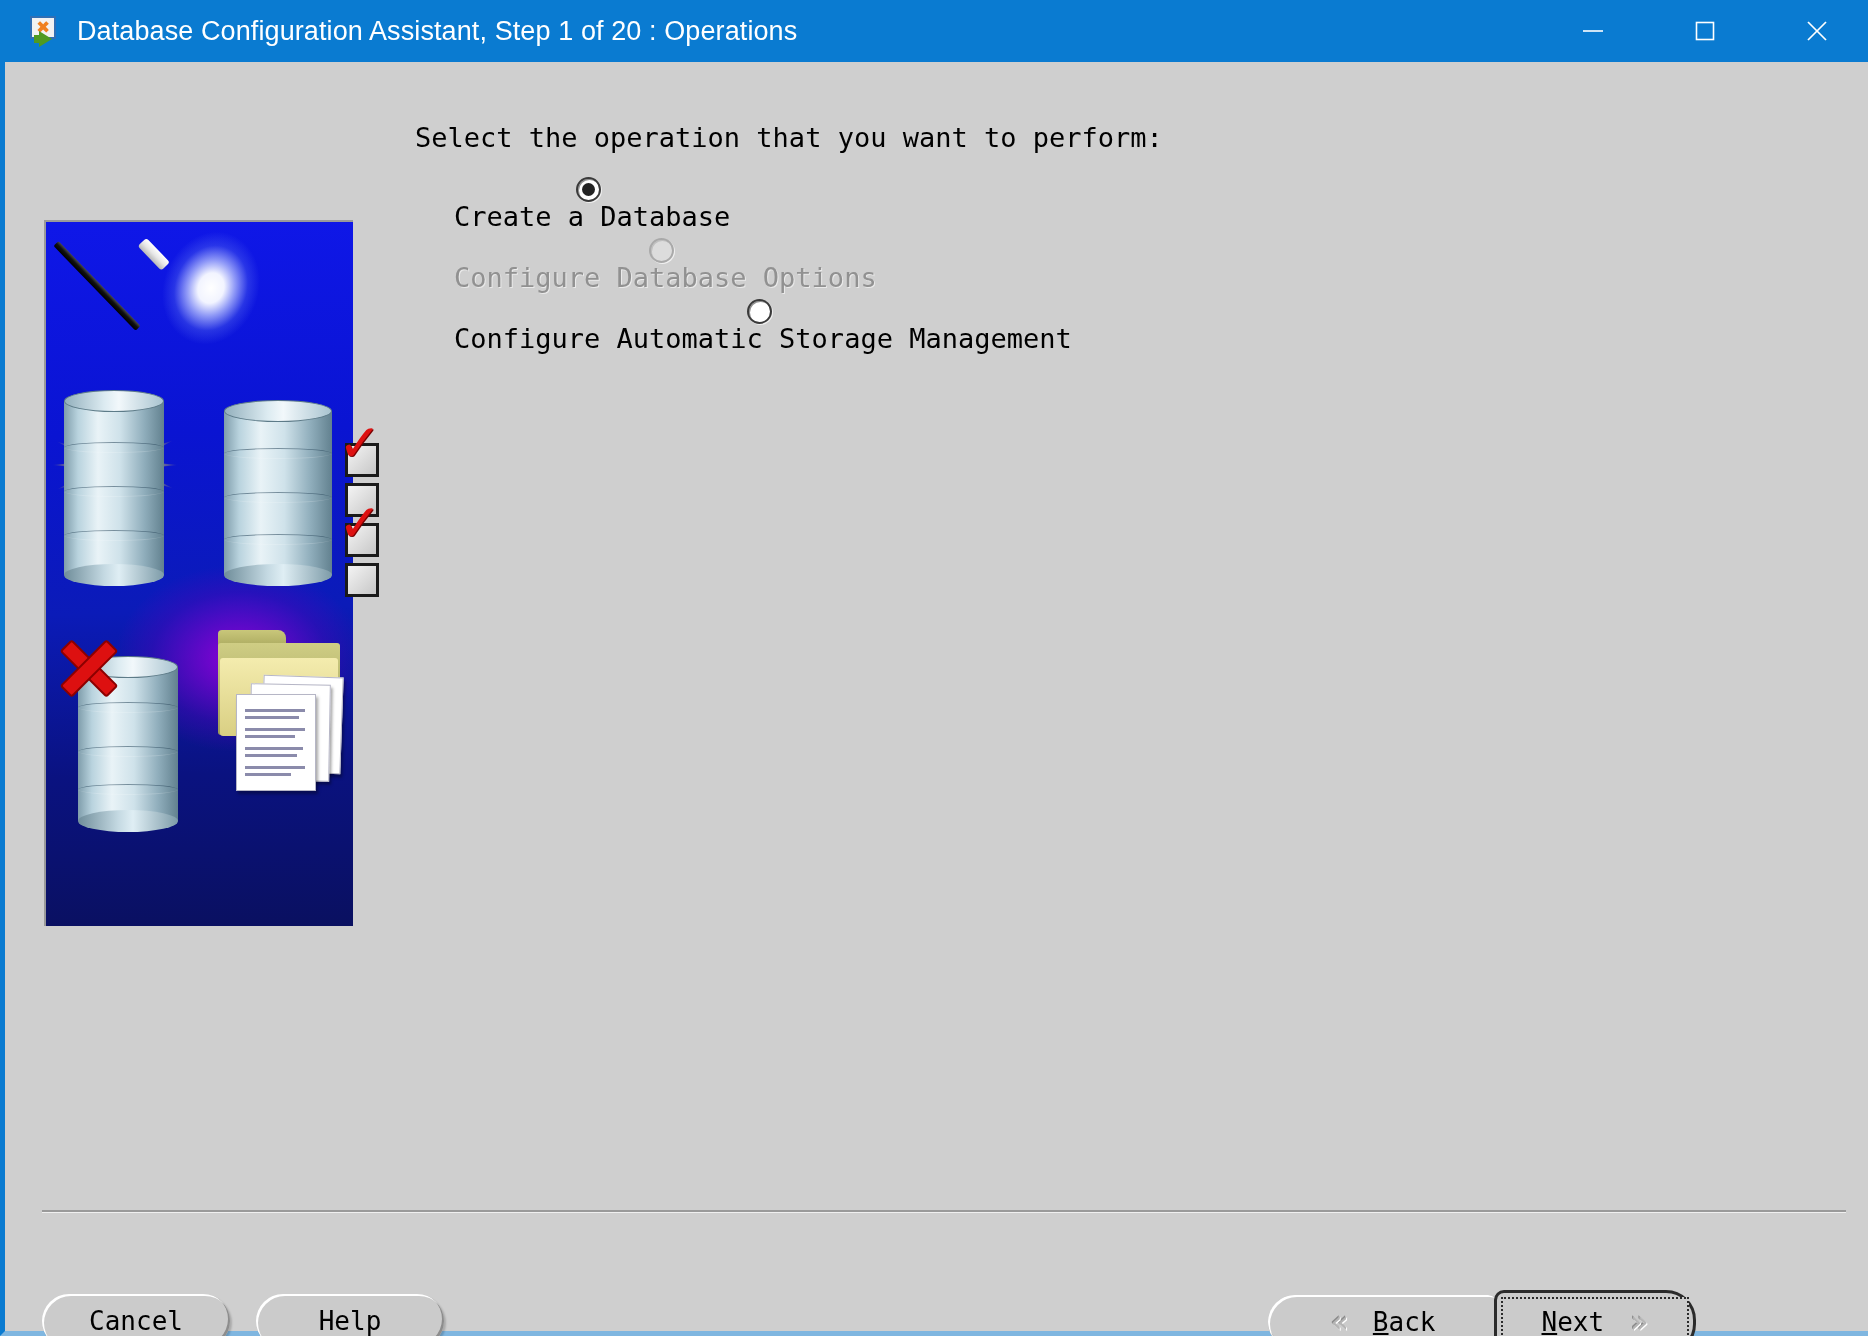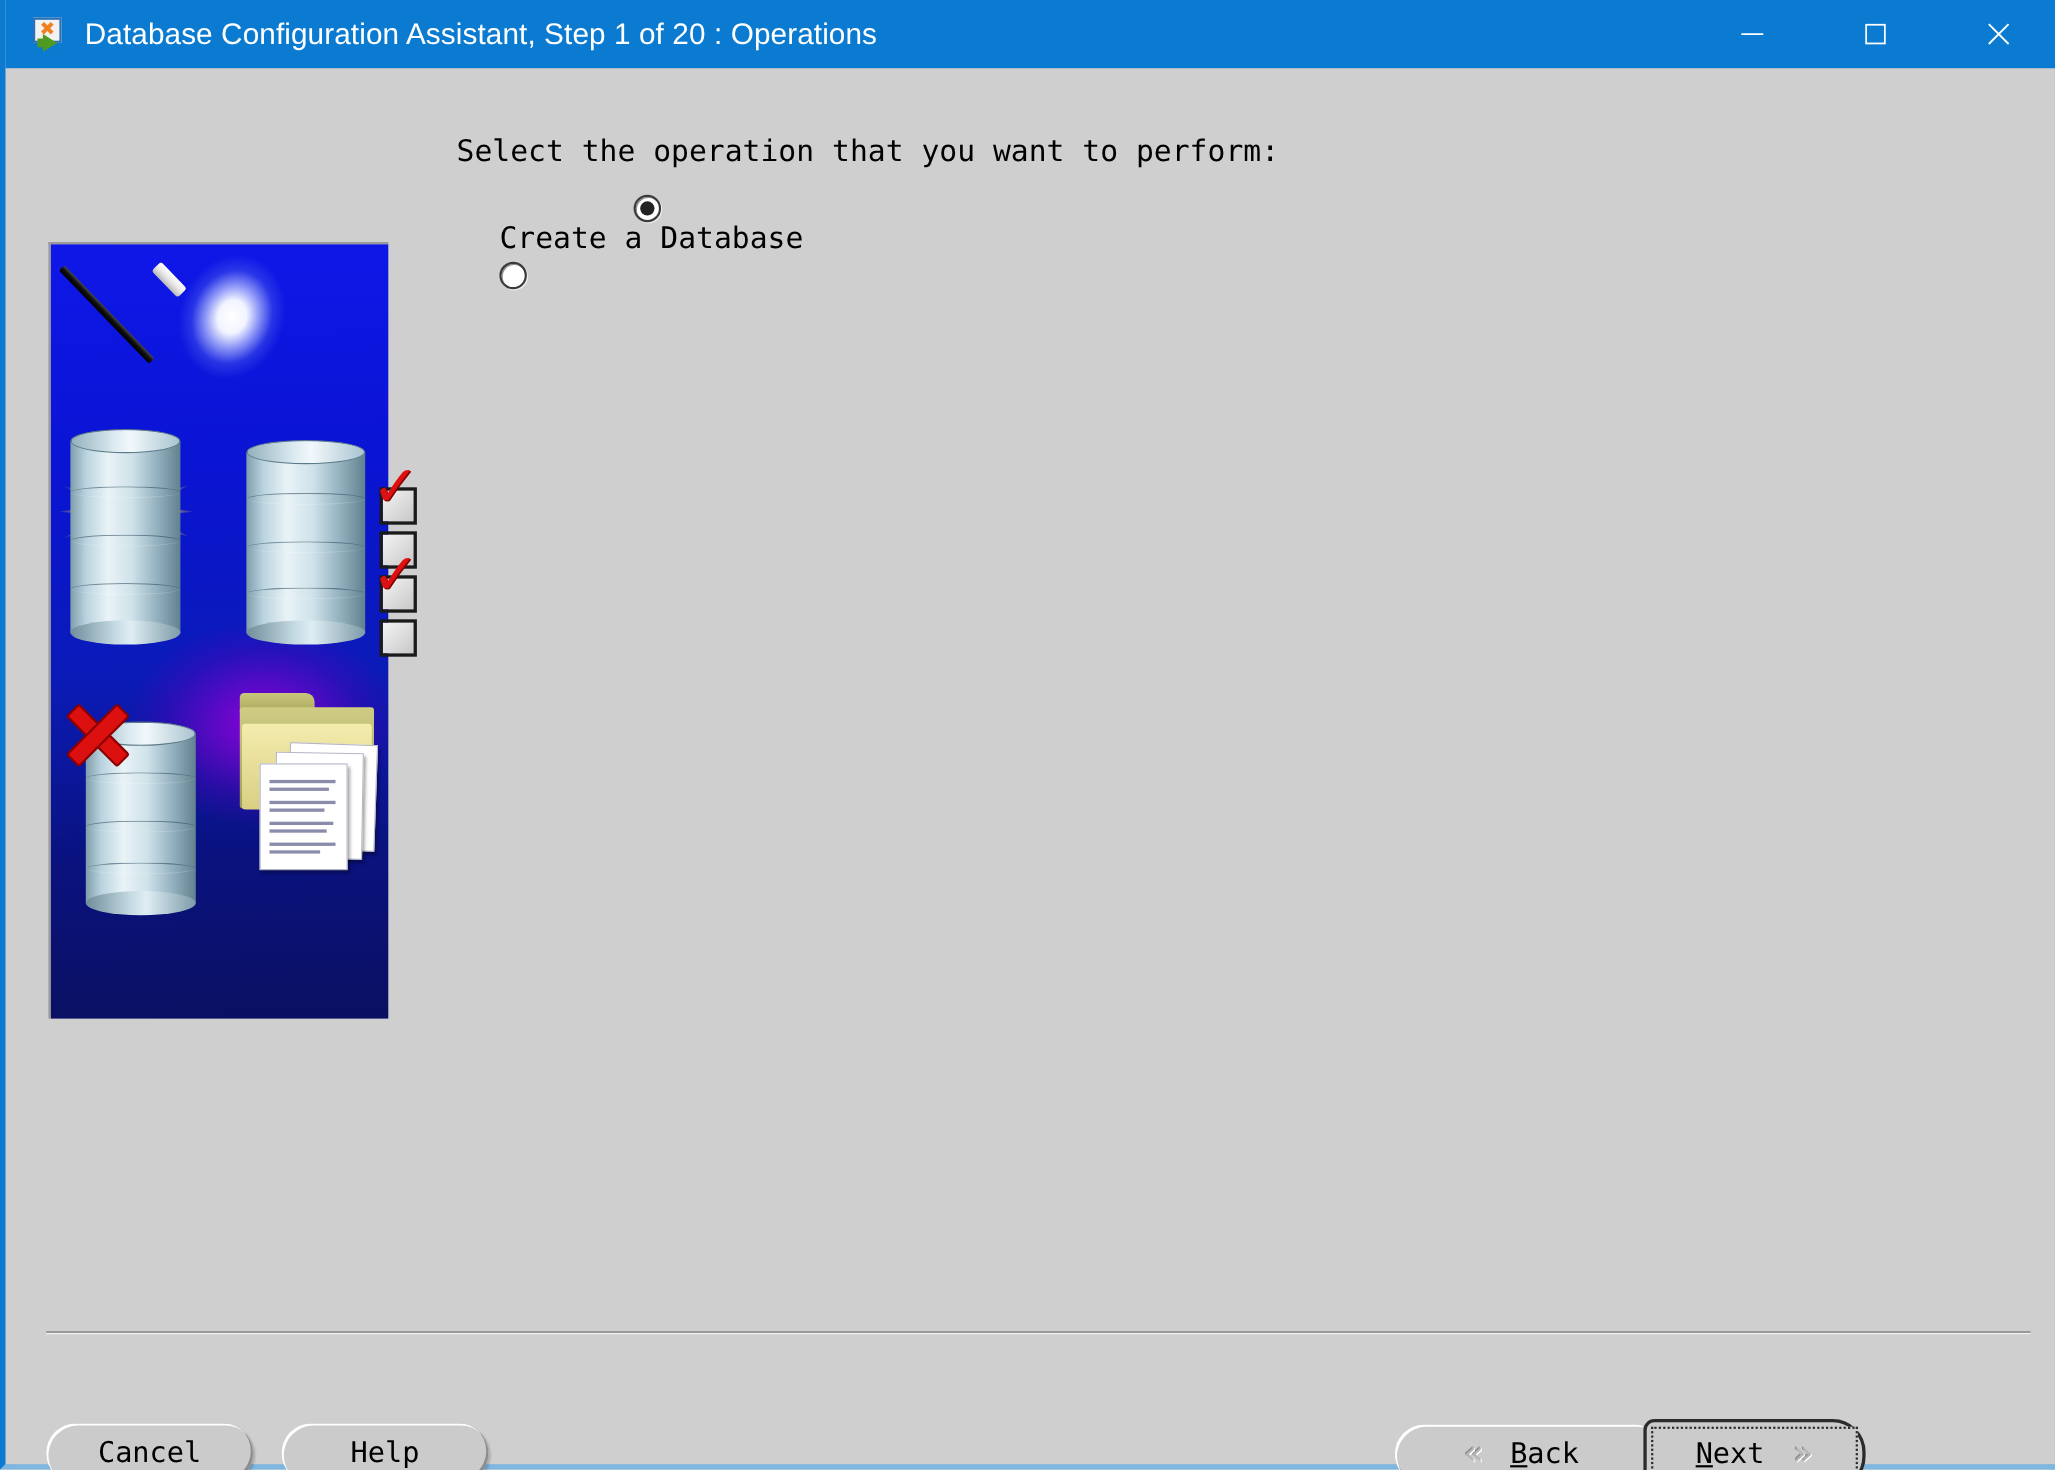--- a/index.html
+++ b/index.html
@@ -576,27 +576,34 @@
       <div class="radio-list">
 
         <div class="radio-row">
           <span class="radio-mark on">
               <span class="outer"></span>
               <span class="dot"></span>
             </span>
           <span class="radio-label">Create a Database</span>
         </div>
 
+        <div class="radio-row disabled">
+          <span class="radio-mark off disabled">
+              <span class="outer"></span>
+            </span>
+          <span class="radio-label">Configure Database Options</span>
+        </div>
 
 
 
         <div class="radio-row">
           <span class="radio-mark off">
               <span class="outer"></span>
             </span>
+          <span class="radio-label">Configure Automatic Storage Management</span>
         </div>
 
       </div>
     </div>
 
     <div class="separator"></div>
 
     <div class="btn-bar-left">
       <div class="btn btn-cancel">Cancel</div>
       <div class="btn btn-help">Help</div>

